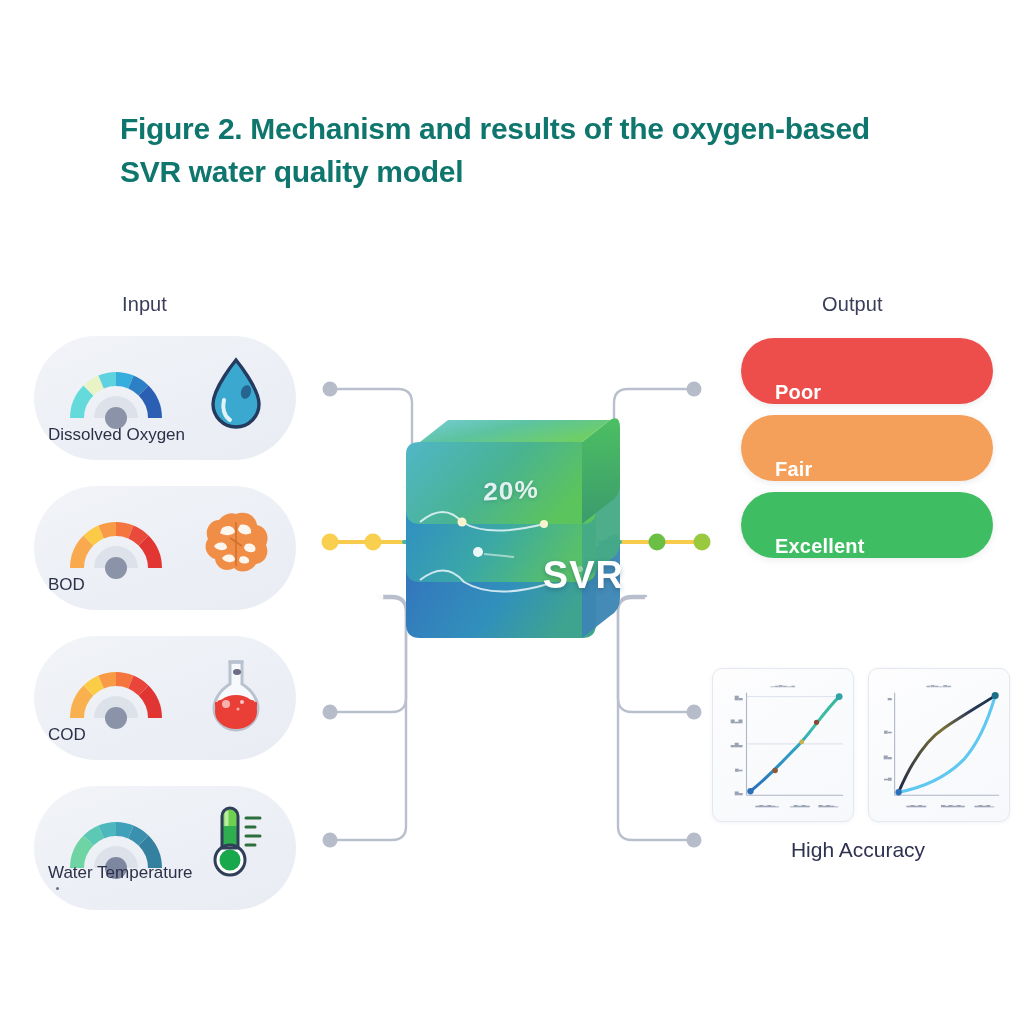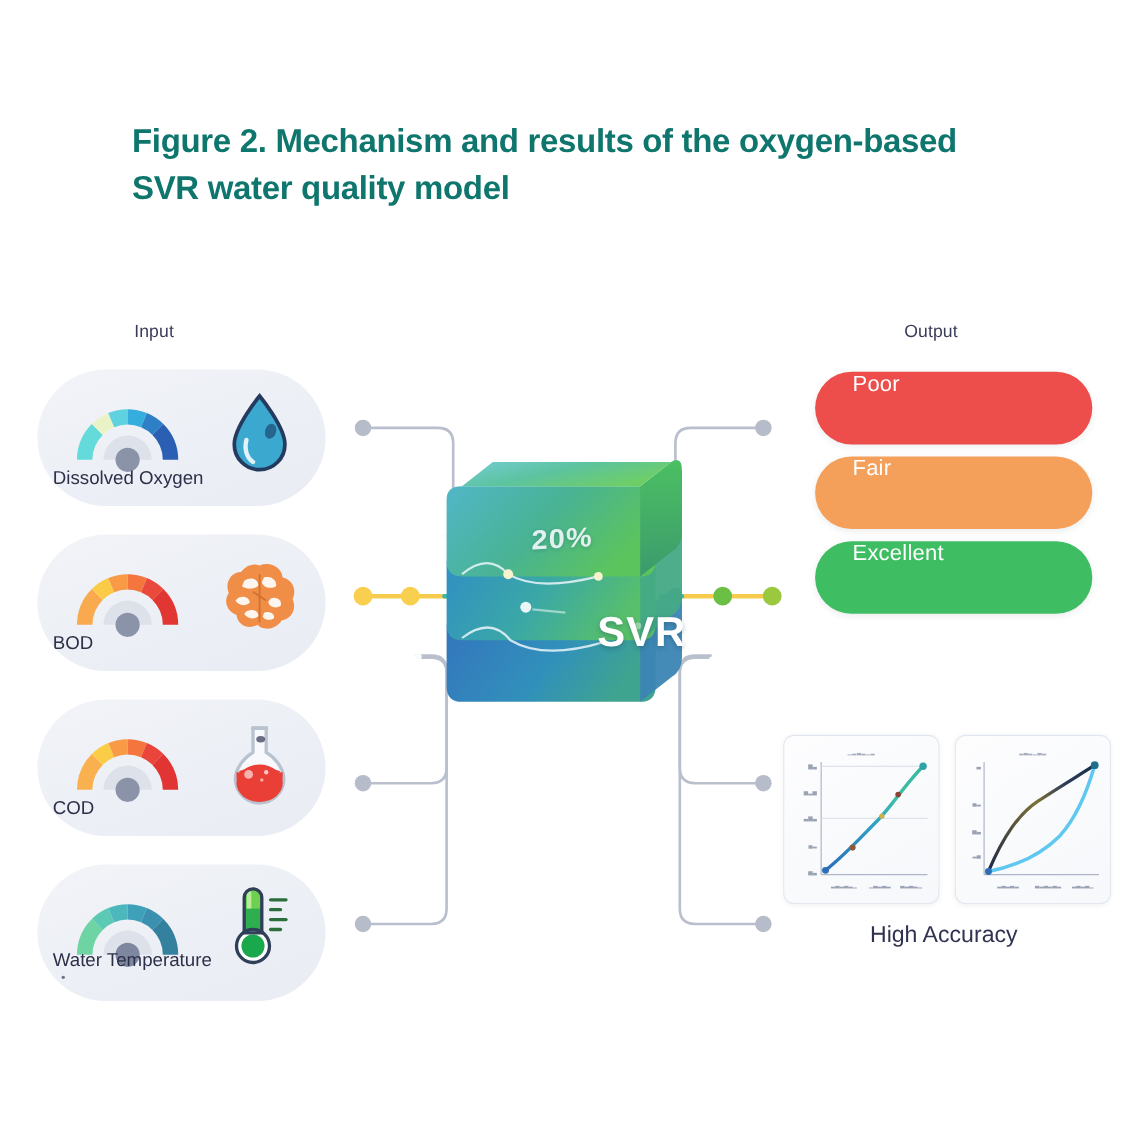--- a/index.html
+++ b/index.html
@@ -22,21 +22,21 @@
     font-size: 30px;
     font-weight: bold;
     line-height: 1.42;
     letter-spacing: -0.3px;
     color: #0f766e;
   }
 
   
   .col-heading {
     position: absolute;
-    font-size: 16px;
+    font-size: 20px;
     color: #3a3d58;
     letter-spacing: 0.1px;
   }
   #input-heading  { left: 122px; top: 293px; }
   #output-heading { left: 822px; top: 293px; }
 
   
   #input-col { position: absolute; left: 34px; top: 336px; width: 262px; }
   .input-card {
     position: relative;
@@ -96,24 +96,24 @@
   }
 
   
   #output-col { position: absolute; left: 741px; top: 338px; width: 252px; }
   .out-badge {
     width: 252px;
     height: 66px;
     border-radius: 33px;
     margin-bottom: 11px;
     display: flex;
-    align-items: flex-start;
+    align-items: flex-end;
     padding-left: 34px;
     font-size: 20px;
-    font-weight: normal;
+    font-weight: bold;
     letter-spacing: 0.2px;
     box-shadow: 0 2px 7px rgba(60,70,90,.10);
   }
 
   
   #accuracy-group { position: absolute; left: 712px; top: 668px; width: 296px; }
   .mini-chart {
     position: absolute;
     top: 0;
     width: 142px;

